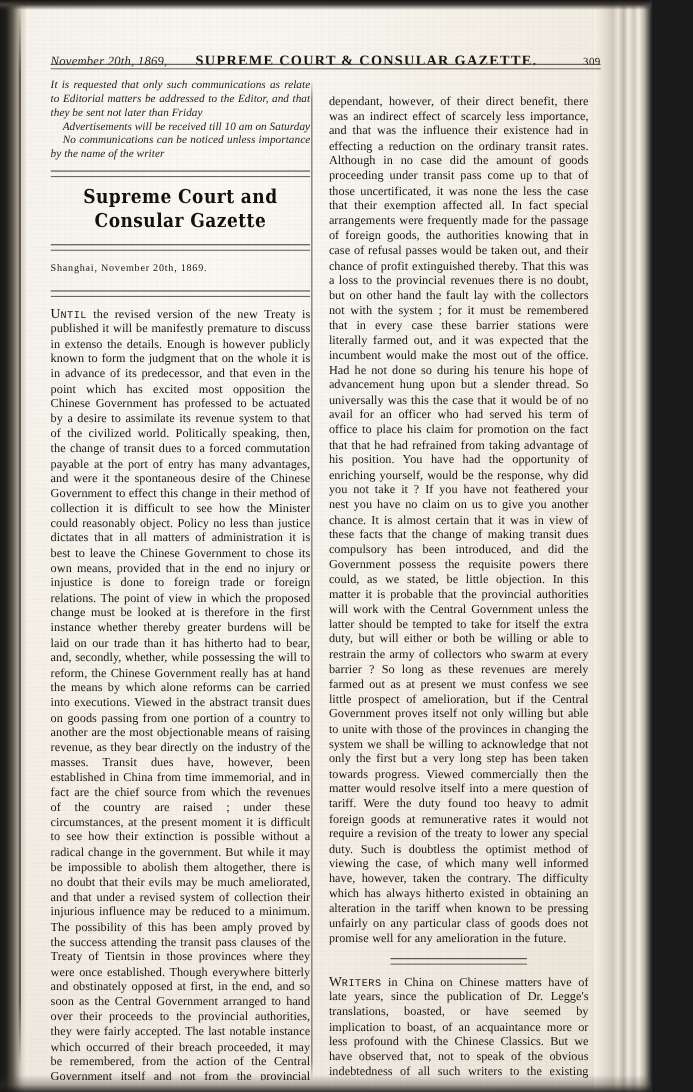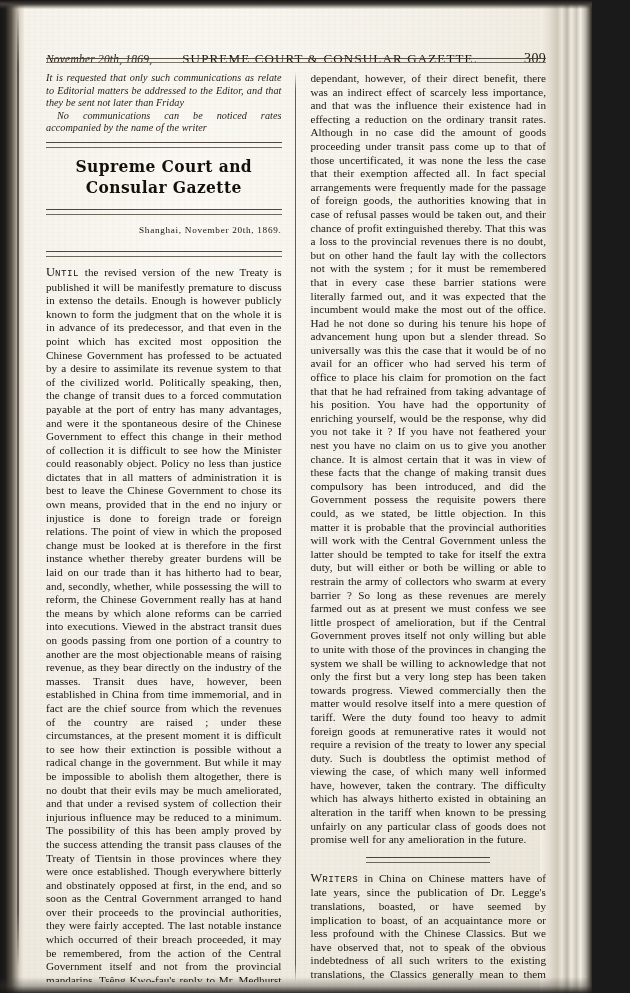--- a/index.html
+++ b/index.html
@@ -98,23 +98,24 @@
   .rh-date {
     font-style: italic;
     letter-spacing: 0.2px;
     color: #221d17;
   }
   .rh-title {
     font-size: 13px;
     letter-spacing: 1.15px;
     color: #1a1611;
     margin-left: -16px;
+    font-weight: bold;
   }
   .rh-folio {
-    font-size: 14px;
+    font-size: 10px;
     letter-spacing: 0.3px;
     color: #1a1611;
     position: relative;
     margin-top: 17px;
   }
 
   .head-rule {
     height: 3px;
     margin-top: 2px;
     border-top: 1.6px solid #4a443b;
@@ -126,21 +127,21 @@
   .columns {
     position: relative;
     margin-top: 9px;
     display: flex;
     height: 910px;
   }
   .col {
     width: 236px;
     overflow: hidden;
   }
-  .col-left { padding-right: 12px; }
+  .col-left { padding-right: 0; }
   .col-right { padding-left: 14px; }
   .col-divider {
     width: 1px;
     background: linear-gradient(180deg, rgba(70,64,56,0.0) 0%, rgba(70,64,56,0.85) 2%, rgba(70,64,56,0.85) 98%, rgba(70,64,56,0.0) 100%);
     margin: 0 1px;
   }
 
   
   .notice {
     font-style: italic;
@@ -167,21 +168,21 @@
     font-size: 15.5px;
     font-weight: 700;
     letter-spacing: 0.4px;
     padding: 9px 0 7px 0;
     color: #14110d;
     font-variant: normal;
     transform: scaleY(1.12);
   }
 
   .dateline {
-    text-align: right;
+    text-align: left;
     font-size: 11.6px;
     letter-spacing: 0.7px;
     padding: 8px 0 8px 0;
     color: #17130f;
   }
   .dateline .sc { font-size: 9.2px; }
 
   
   .body {
     margin-top: 9px;
@@ -234,21 +235,22 @@
       </span>
     </div>
     <div class="head-rule"></div>
 
     <div class="columns">
 
       <div class="col col-left">
 
         <div class="notice">
           <p><span>It is requested that only such communications as relate to Editorial matters be addressed to the Editor, and that they be sent not later than Friday</span></p>
-          <p class="indent"><span>No communications can be noticed rates accompanied by the name of the writer</span></p>
+          <p class="indent"><span>Advertisements will be received till 10 am on Saturday</span></p>
+          <p class="indent"><span>No communications can be noticed unless importance by the name of the writer</span></p>
         </div>
 
         <div class="rule-double"></div>
 
         <div class="masthead">Supreme Court and Consular Gazette</div>
 
         <div class="rule-double"></div>
 
         <div class="dateline">
           <span class="sc">Shanghai</span><span class="sc">, November 20th, 1869.</span>
@@ -259,21 +261,21 @@
         <div class="body">
           <p><span class="lead-first">U</span><span class="lead-caps">NTIL</span> <span>the revised version of the new Treaty is published it will be manifestly premature to discuss in extenso the details. Enough is however publicly known to form the judgment that on the whole it is in advance of its predecessor, and that even in the point which has excited most opposition the Chinese Government has professed to be actuated by a desire to assimilate its revenue system to that of the civilized world. Politically speaking, then, the change of transit dues to a forced commutation payable at the port of entry has many advantages, and were it the spontaneous desire of the Chinese Government to effect this change in their method of collection it is difficult to see how the Minister could reasonably object. Policy no less than justice dictates that in all matters of administration it is best to leave the Chinese Government to chose its own means, provided that in the end no injury or injustice is done to foreign trade or foreign relations. The point of view in which the proposed change must be looked at is therefore in the first instance whether thereby greater burdens will be laid on our trade than it has hitherto had to bear, and, secondly, whether, while possessing the will to reform, the Chinese Government really has at hand the means by which alone reforms can be carried into executions. Viewed in the abstract transit dues on goods passing from one portion of a country to another are the most objectionable means of raising revenue, as they bear directly on the industry of the masses. Transit dues have, however, been established in China from time immemorial, and in fact are the chief source from which the revenues of the country are raised ; under these circumstances, at the present moment it is difficult to see how their extinction is possible without a radical change in the government. But while it may be impossible to abolish them altogether, there is no doubt that their evils may be much ameliorated, and that under a revised system of collection their injurious influence may be reduced to a minimum. The possibility of this has been amply proved by the success attending the transit pass clauses of the Treaty of Tientsin in those provinces where they were once established. Though everywhere bitterly and obstinately opposed at first, in the end, and so soon as the Central Government arranged to hand over their proceeds to the provincial authorities, they were fairly accepted. The last notable instance which occurred of their breach proceeded, it may be remembered, from the action of the Central Government itself and not from the provincial mandarins. Tsêng Kwo-fau's reply to Mr. Medhurst that he had no control over the collector at the Wei-kwan proved to be justified by the facts, and when this obnoxious officer was removed the goods certificated for transit readily found their way into the heart of Honan. In-</span></p>
         </div>
 
       </div>
 
       <div class="col-divider"></div>
 
       <div class="col col-right">
 
-        <div class="body" style="margin-top:0">
+        <div class="body" style="margin-top:14px">
           <p><span>dependant, however, of their direct benefit, there was an indirect effect of scarcely less importance, and that was the influence their existence had in effecting a reduction on the ordinary transit rates. Although in no case did the amount of goods proceeding under transit pass come up to that of those uncertificated, it was none the less the case that their exemption affected all. In fact special arrangements were frequently made for the passage of foreign goods, the authorities knowing that in case of refusal passes would be taken out, and their chance of profit extinguished thereby. That this was a loss to the provincial revenues there is no doubt, but on other hand the fault lay with the collectors not with the system ; for it must be remembered that in every case these barrier stations were literally farmed out, and it was expected that the incumbent would make the most out of the office. Had he not done so during his tenure his hope of advancement hung upon but a slender thread. So universally was this the case that it would be of no avail for an officer who had served his term of office to place his claim for promotion on the fact that that he had refrained from taking advantage of his position. You have had the opportunity of enriching yourself, would be the response, why did you not take it ? If you have not feathered your nest you have no claim on us to give you another chance. It is almost certain that it was in view of these facts that the change of making transit dues compulsory has been introduced, and did the Government possess the requisite powers there could, as we stated, be little objection. In this matter it is probable that the provincial authorities will work with the Central Government unless the latter should be tempted to take for itself the extra duty, but will either or both be willing or able to restrain the army of collectors who swarm at every barrier ? So long as these revenues are merely farmed out as at present we must confess we see little prospect of amelioration, but if the Central Government proves itself not only willing but able to unite with those of the provinces in changing the system we shall be willing to acknowledge that not only the first but a very long step has been taken towards progress. Viewed commercially then the matter would resolve itself into a mere question of tariff. Were the duty found too heavy to admit foreign goods at remunerative rates it would not require a revision of the treaty to lower any special duty. Such is doubtless the optimist method of viewing the case, of which many well informed have, however, taken the contrary. The difficulty which has always hitherto existed in obtaining an alteration in the tariff when known to be pressing unfairly on any particular class of goods does not promise well for any amelioration in the future.</span></p>
         </div>
 
         <div class="art-rule"></div>
 
         <div class="body" style="margin-top:0">
           <p><span class="lead-first">W</span><span class="lead-caps">RITERS</span> <span>in China on Chinese matters have of late years, since the publication of Dr. Legge's translations, boasted, or have seemed by implication to boast, of an acquaintance more or less profound with the </span><span class="ital">Chinese Classics.</span><span> But we have observed that, not to speak of the obvious indebtedness of all such writers to the existing translations, the Classics generally mean to them the Confucian records contained in Dr.</span></p>
         </div>
 
       </div>

